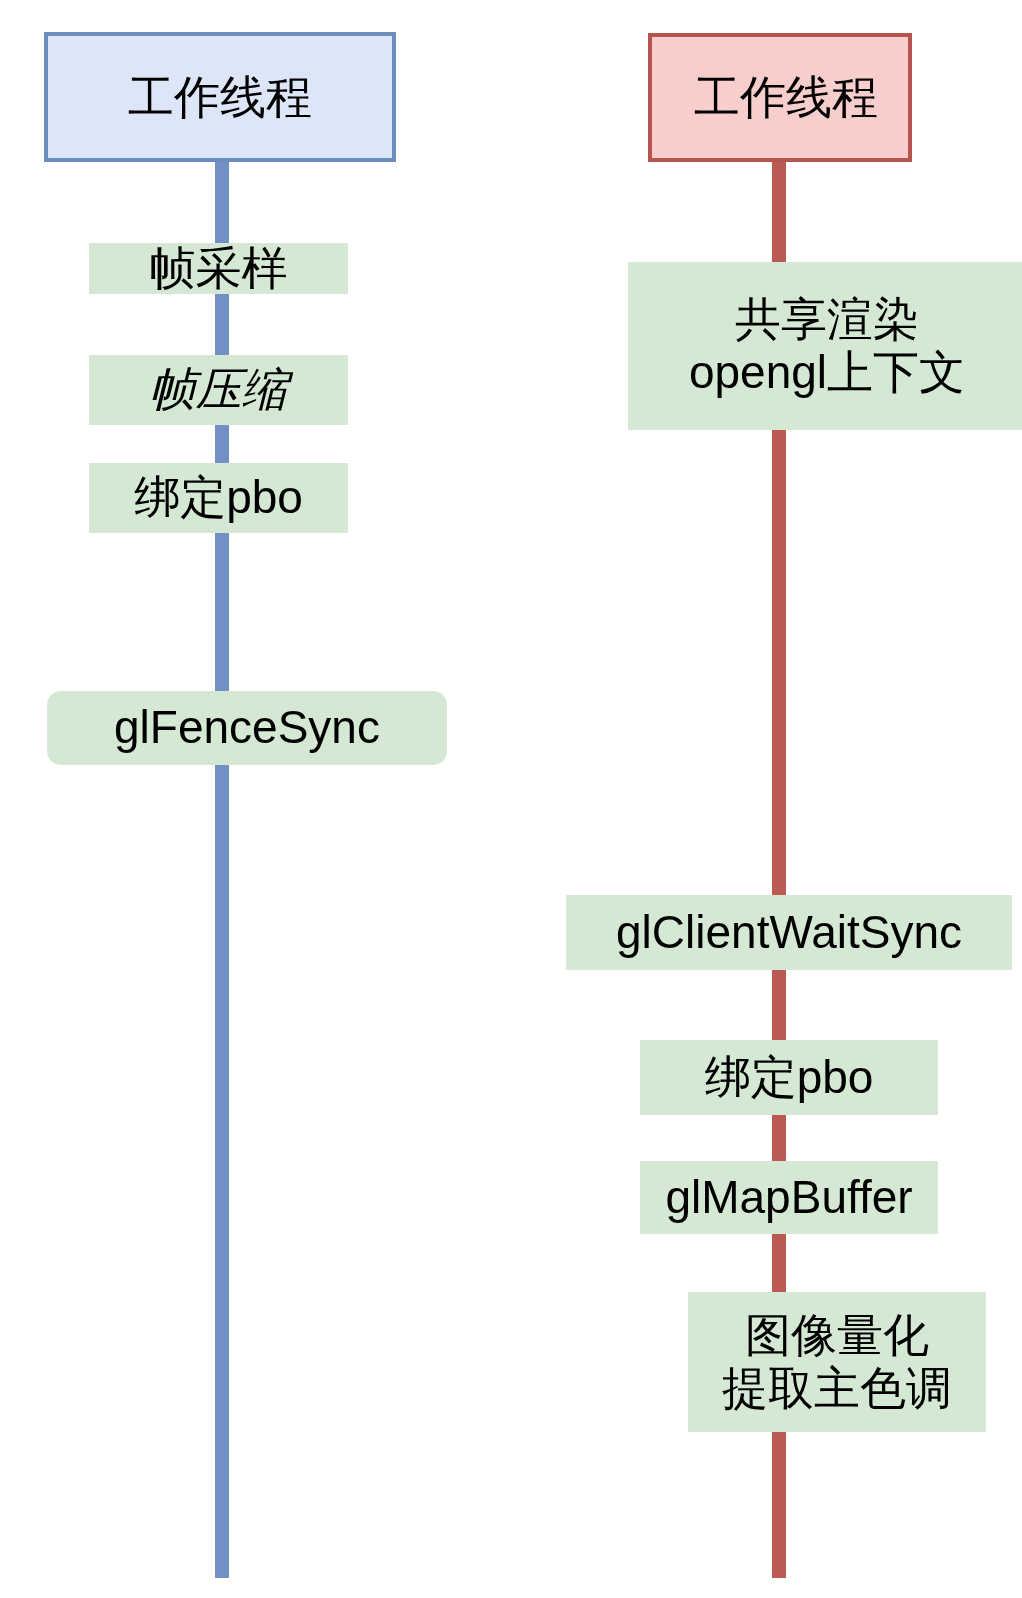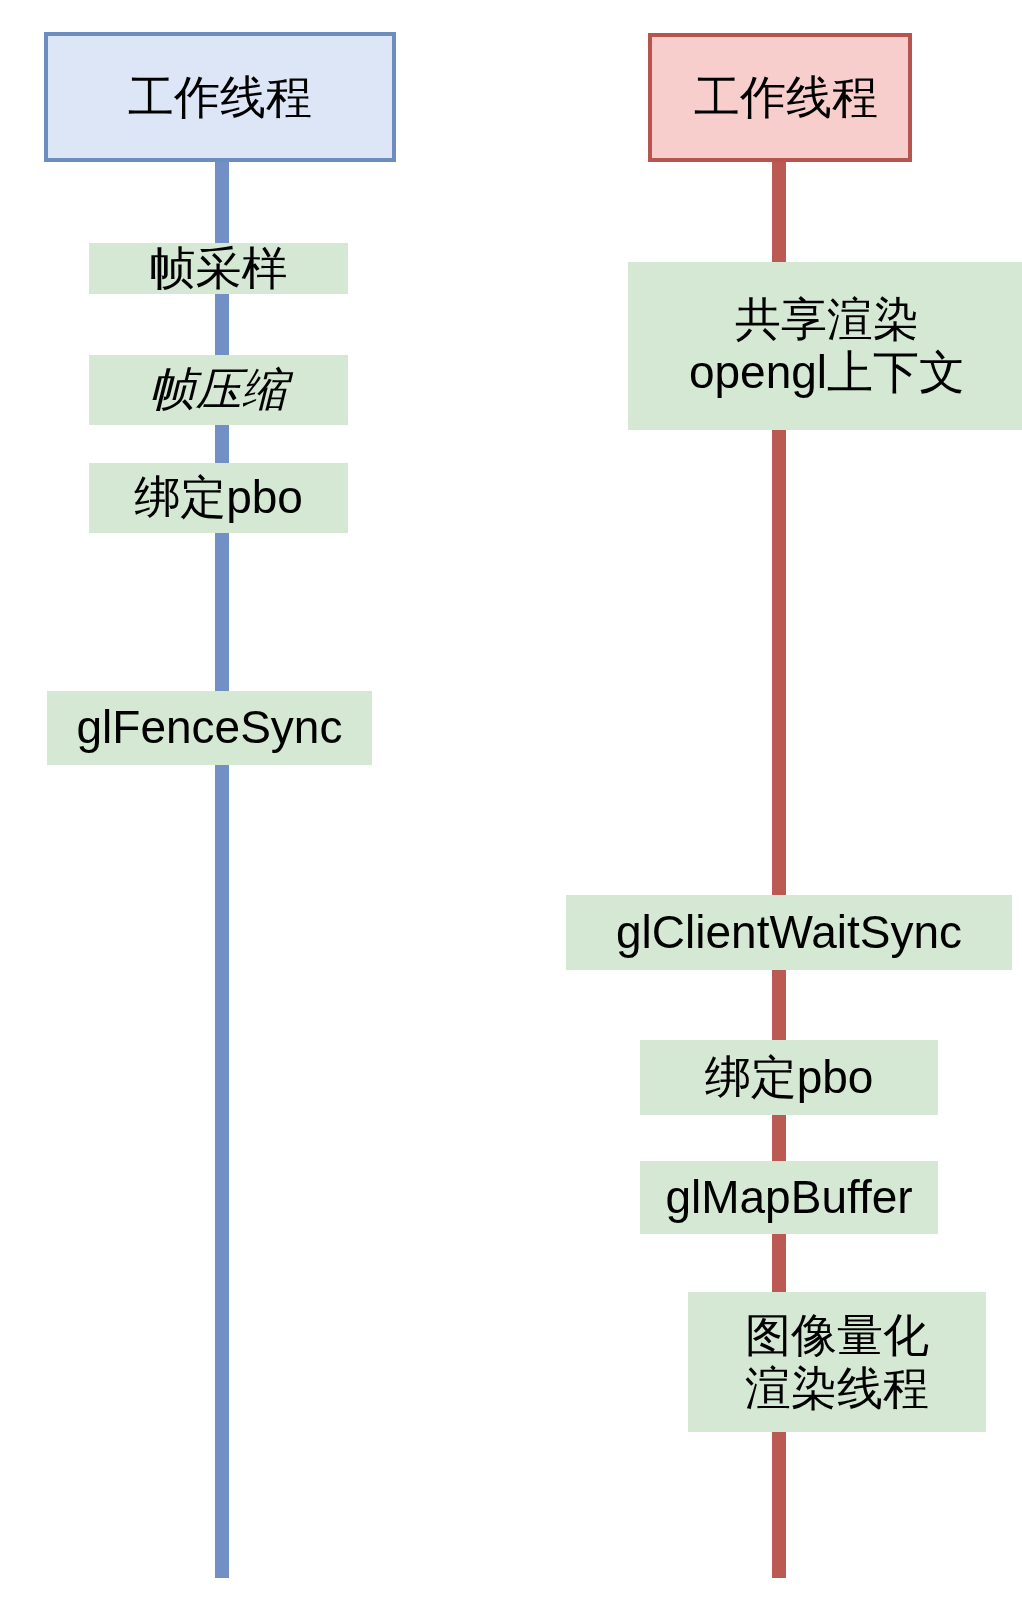--- a/index.html
+++ b/index.html
@@ -97,27 +97,27 @@
 
   <div class="thread-header worker">工作线程</div>
 
   <div class="activity" style="left:89px; top:243px; width:259px; height:51px;">帧采样</div>
 
   <div class="activity" style="left:89px; top:355px; width:259px; height:70px;font-style:italic;">帧压缩</div>
 
   <div class="activity" style="left:89px; top:463px; width:259px; height:70px;">绑定pbo</div>
 
 
-  <div class="activity" style="left:47px; top:691px; width:325px; height:74px;">glFenceSync</div>
+  <div class="activity" style="left:47px; top:691px; width:400px; height:74px;border-radius:14px;">glFenceSync</div>
 
   <div class="activity two-line" style="left:580px; top:262px; width:398px; height:168px;">共享渲染
 opengl上下文</div>
 
   <div class="activity" style="left:566px; top:895px; width:446px; height:75px;text-align:right;">glClientWaitSync</div>
 
   <div class="activity" style="left:640px; top:1040px; width:298px; height:75px;">绑定pbo</div>
 
   <div class="activity" style="left:640px; top:1161px; width:298px; height:73px;">glMapBuffer</div>
 
   <div class="activity two-line" style="left:640px; top:1292px; width:298px; height:140px;">图像量化
-渲染线程</div>
+提取主色调</div>
 
 </div>
 
 </body></html>

